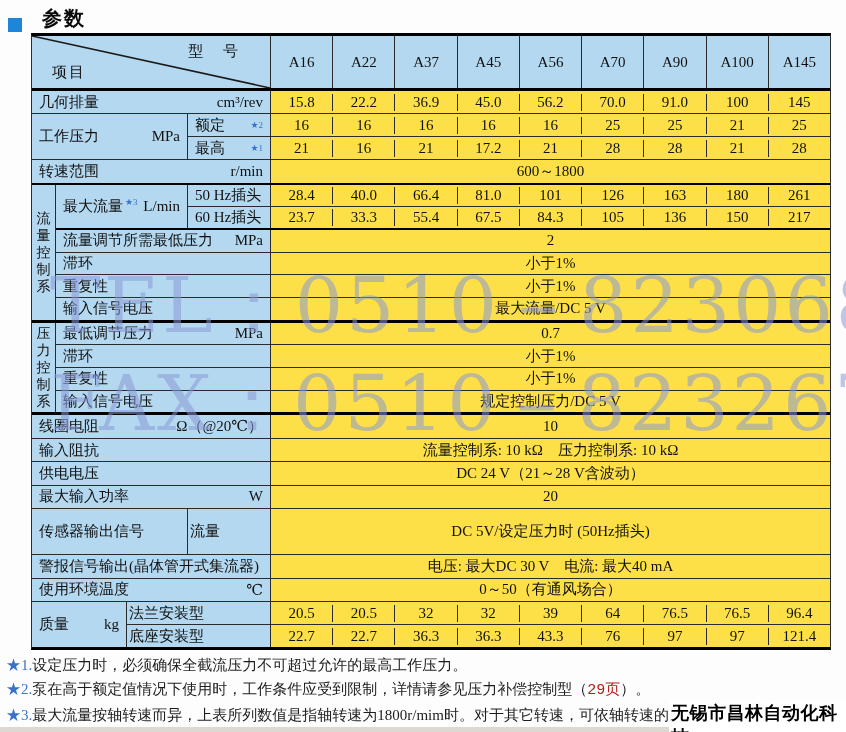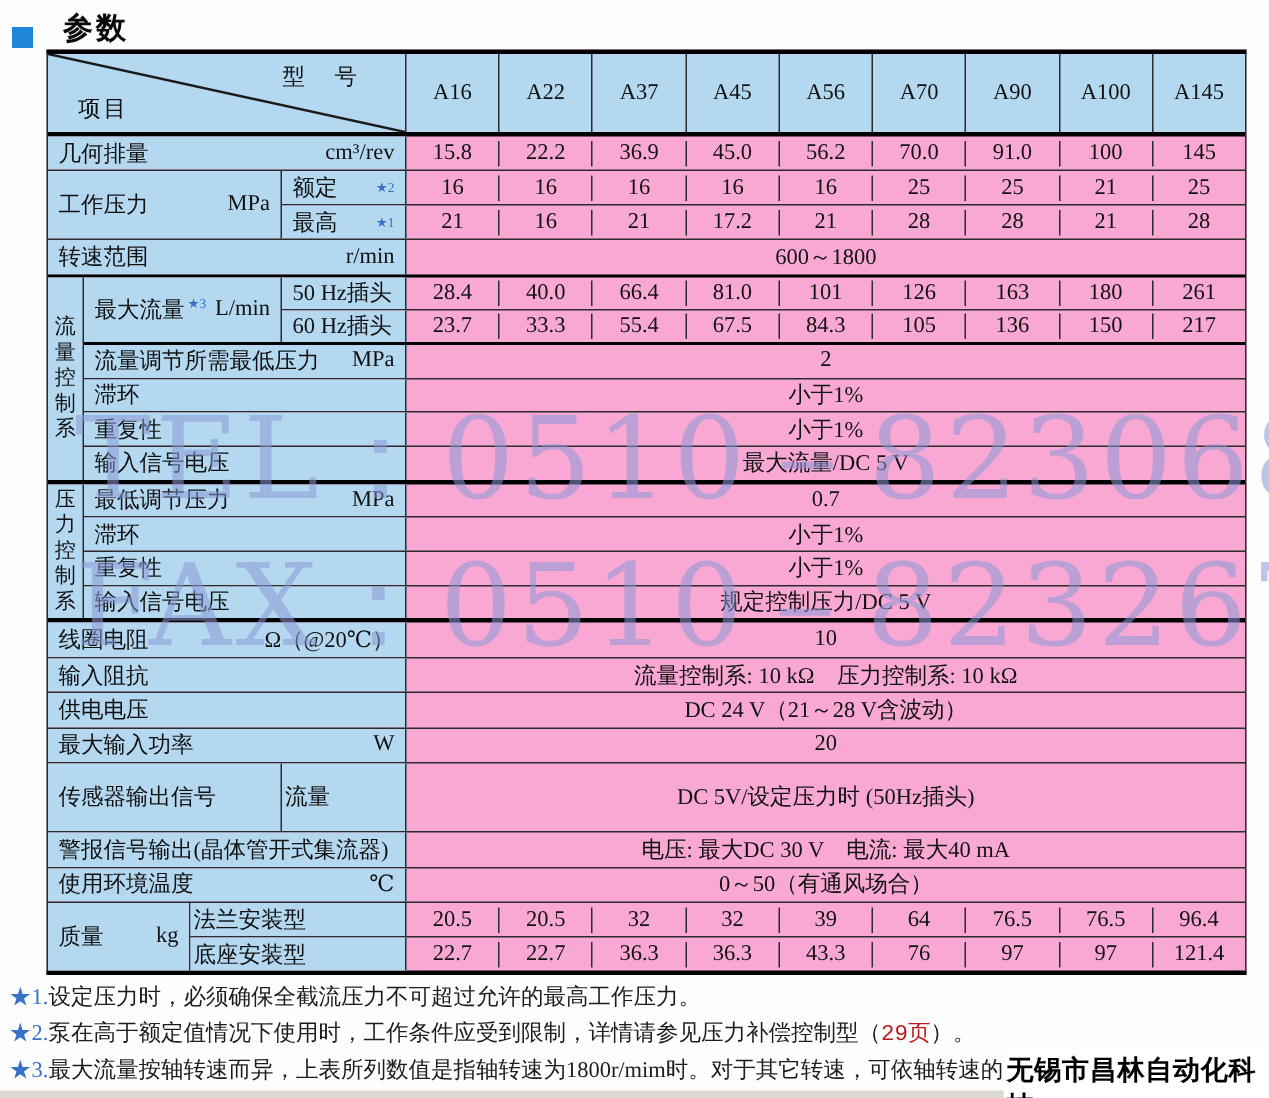--- a/index.html
+++ b/index.html
@@ -15,21 +15,21 @@
     font-family:"Liberation Serif","DejaVu Serif",serif;
     color:#111;
   }
   
   .title-bar{position:absolute;left:8px;top:5px;display:flex;align-items:flex-end;gap:20px;}
   .tsq{width:14px;height:14px;background:var(--accent);display:inline-block;}
   .ttext{font-family:"Liberation Sans","DejaVu Sans",sans-serif;font-weight:bold;font-size:20px;color:#0a0a0a;letter-spacing:2px;}
   
   .ptable{
     position:absolute;left:31px;top:33px;width:800px;height:617px;
-    box-sizing:border-box;background:#f9a8d4;
+    box-sizing:border-box;background:#fde047;
     border-left:1px solid var(--thin);border-right:1px solid var(--thin);
     border-top:3px solid #000;border-bottom:3px solid #000;
     display:flex;flex-direction:column;
   }
   .thead{height:52px;flex:none;display:flex;border-bottom:3px solid #000;}
   .corner{width:239px;flex:none;background:var(--blue);position:relative;border-right:1px solid var(--thin);box-sizing:border-box;}
   .corner svg.diag{position:absolute;inset:0;width:100%;height:100%;}
   .tr-label{position:absolute;top:6px;right:24px;font-size:15px;letter-spacing:8px;}
   .bl-label{position:absolute;bottom:6px;left:20px;font-size:15px;letter-spacing:2px;}
   .mrow{flex:1;display:flex;}

